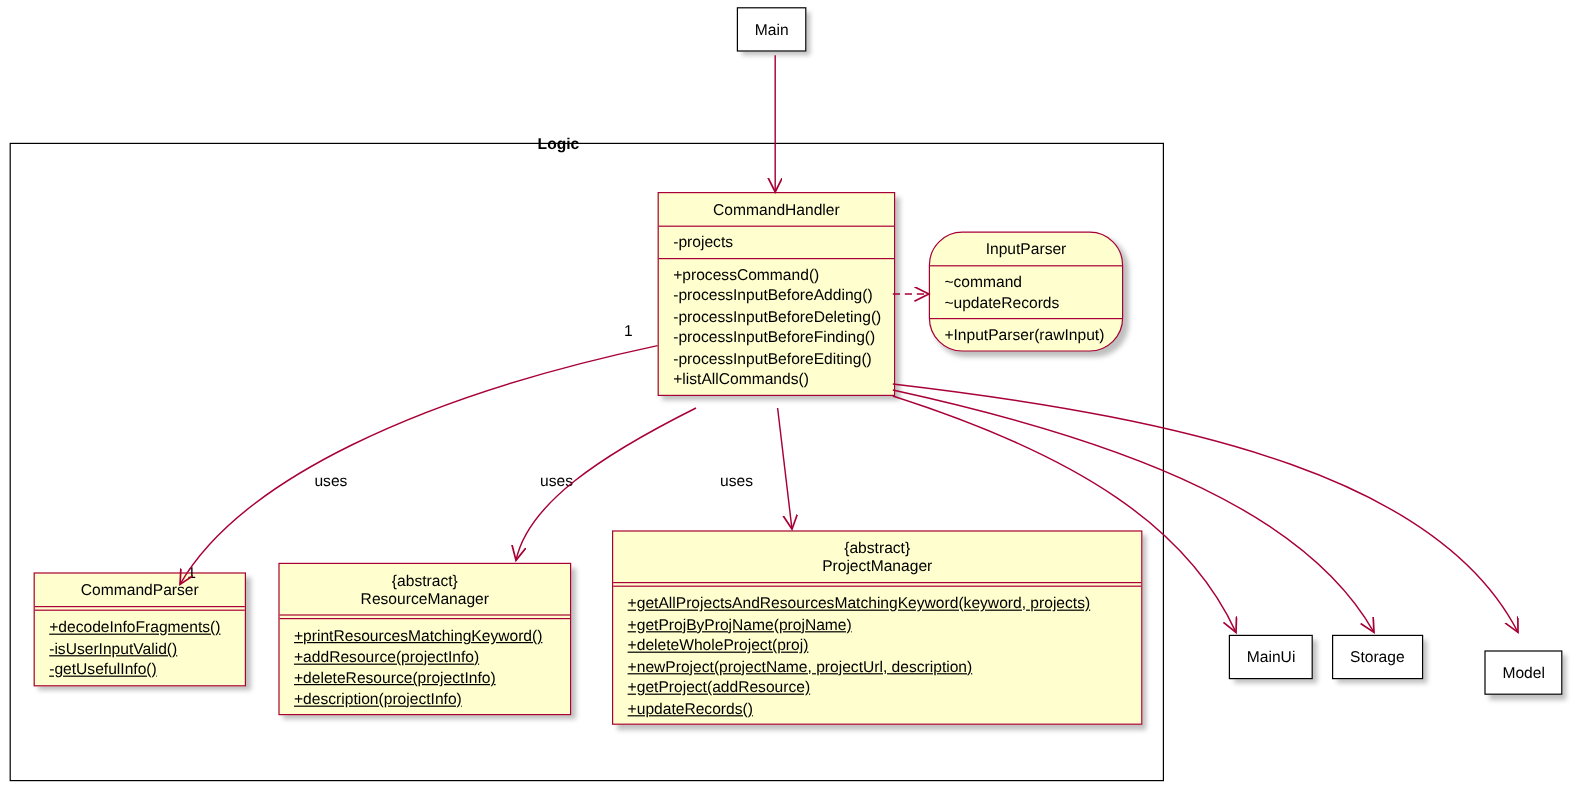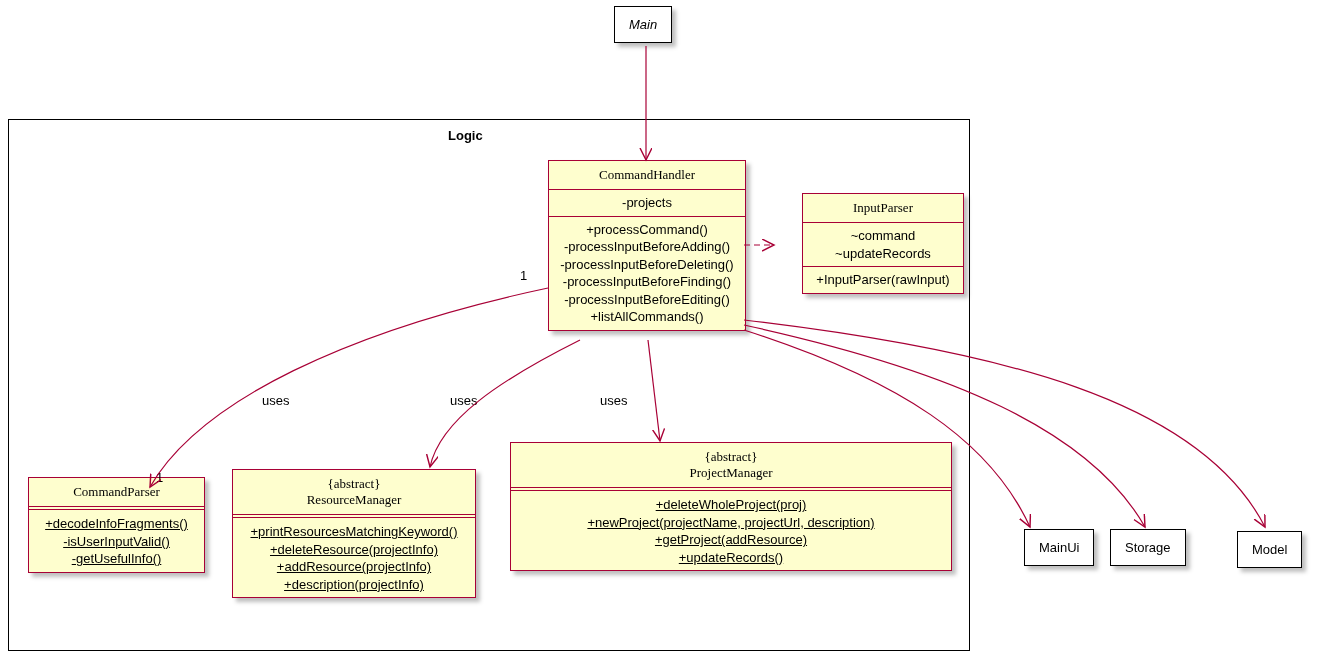--- a/index.html
+++ b/index.html
@@ -37,39 +37,37 @@
     font-weight: bold;
   }
   .uml-class {
     position: absolute;
     border: 1.5px solid #a80036;
     background: #fefece;
     box-shadow: 4px 4px 4px rgba(0,0,0,0.25);
   }
   .uml-class .sec {
     border-top: 1.5px solid #a80036;
-    padding: 4px 0;
+    padding: 4px 12px;
     white-space: nowrap;
-    text-align: center;
   }
   .uml-class .sec.double {
     border-top: 1.5px solid #a80036;
     position: relative;
   }
   .uml-class .sec.double::before {
     content: '';
     position: absolute;
     top: 2px; left: 0; right: 0;
     border-top: 1.5px solid #a80036;
   }
   .uml-class .sec:first-child { border-top: none; }
   .uml-class .title {
     text-align: center;
     padding: 6px 10px;
-    font-family: Liberation Serif, serif;
   }
   .uml-class .title .stereo {
     display: block;
     font-style: normal;
   }
   .underline { text-decoration: underline; }
   .member { display: block; line-height: 1.35; }
   svg.edges {
     position: absolute;
     top: 0; left: 0;
@@ -81,46 +79,46 @@
     font-size: 13px;
     background: transparent;
   }
 </style>
 </head>
 <body>
 
 <div class="canvas">
 
   <div class="package" style="left:8px; top:119px; width:960px; height:530px;"></div>
-  <div class="package-label" style="left:448px; top:128px;">Logic</div>
+  <div class="package-label" style="left:448px; top:112px;">Logic</div>
 
-  <div class="node-simple" style="left:614px; top:6px;font-style:italic;"><span>Main</span></div>
+  <div class="node-simple" style="left:614px; top:6px;"><span>Main</span></div>
 
   <div class="node-simple" style="left:1000px; top:529px;margin-left:24px;"><span>MainUi</span></div>
 
   <div class="node-simple" style="left:1110px; top:529px;"><span>Storage</span></div>
 
-  <div class="node-simple" style="left:1237px; top:531px;"><span>Model</span></div>
+  <div class="node-simple" style="left:1237px; top:542px;"><span>Model</span></div>
 
   <div class="uml-class" style="left:548px; top:160px; width:196px;">
     <div class="sec title">CommandHandler</div>
     <div class="sec">
       <span class="member">-projects</span>
     </div>
     <div class="sec">
       <span class="member">+processCommand()</span>
       <span class="member">-processInputBeforeAdding()</span>
       <span class="member">-processInputBeforeDeleting()</span>
       <span class="member">-processInputBeforeFinding()</span>
       <span class="member">-processInputBeforeEditing()</span>
       <span class="member">+listAllCommands()</span>
     </div>
   </div>
 
-  <div class="uml-class" style="left:802px; top:193px; width:160px;">
+  <div class="uml-class" style="left:774px; top:193px; width:160px;border-radius:28px;">
     <div class="sec title">InputParser</div>
     <div class="sec">
       <span class="member">~command</span>
       <span class="member">~updateRecords</span>
     </div>
     <div class="sec">
       <span class="member">+InputParser(rawInput)</span>
     </div>
   </div>
 
@@ -133,32 +131,34 @@
     </div>
   </div>
 
   <div class="uml-class" style="left:232px; top:469px; width:242px;">
     <div class="sec title">
       <span class="stereo">{abstract}</span>
       <span>ResourceManager</span>
     </div>
     <div class="sec double" style="padding-top:8px;">
       <span class="member underline">+printResourcesMatchingKeyword()</span>
+      <span class="member underline">+addResource(projectInfo)</span>
       <span class="member underline">+deleteResource(projectInfo)</span>
-      <span class="member underline">+addResource(projectInfo)</span>
       <span class="member underline">+description(projectInfo)</span>
     </div>
   </div>
 
   <div class="uml-class" style="left:510px; top:442px; width:440px;">
     <div class="sec title">
       <span class="stereo">{abstract}</span>
       <span>ProjectManager</span>
     </div>
     <div class="sec double" style="padding-top:8px;">
+      <span class="member underline">+getAllProjectsAndResourcesMatchingKeyword(keyword, projects)</span>
+      <span class="member underline">+getProjByProjName(projName)</span>
       <span class="member underline">+deleteWholeProject(proj)</span>
       <span class="member underline">+newProject(projectName, projectUrl, description)</span>
       <span class="member underline">+getProject(addResource)</span>
       <span class="member underline">+updateRecords()</span>
     </div>
   </div>
 
   <div class="edge-label" style="left:262px; top:393px;">uses</div>
   <div class="edge-label" style="left:450px; top:393px;">uses</div>
   <div class="edge-label" style="left:600px; top:393px;">uses</div>

